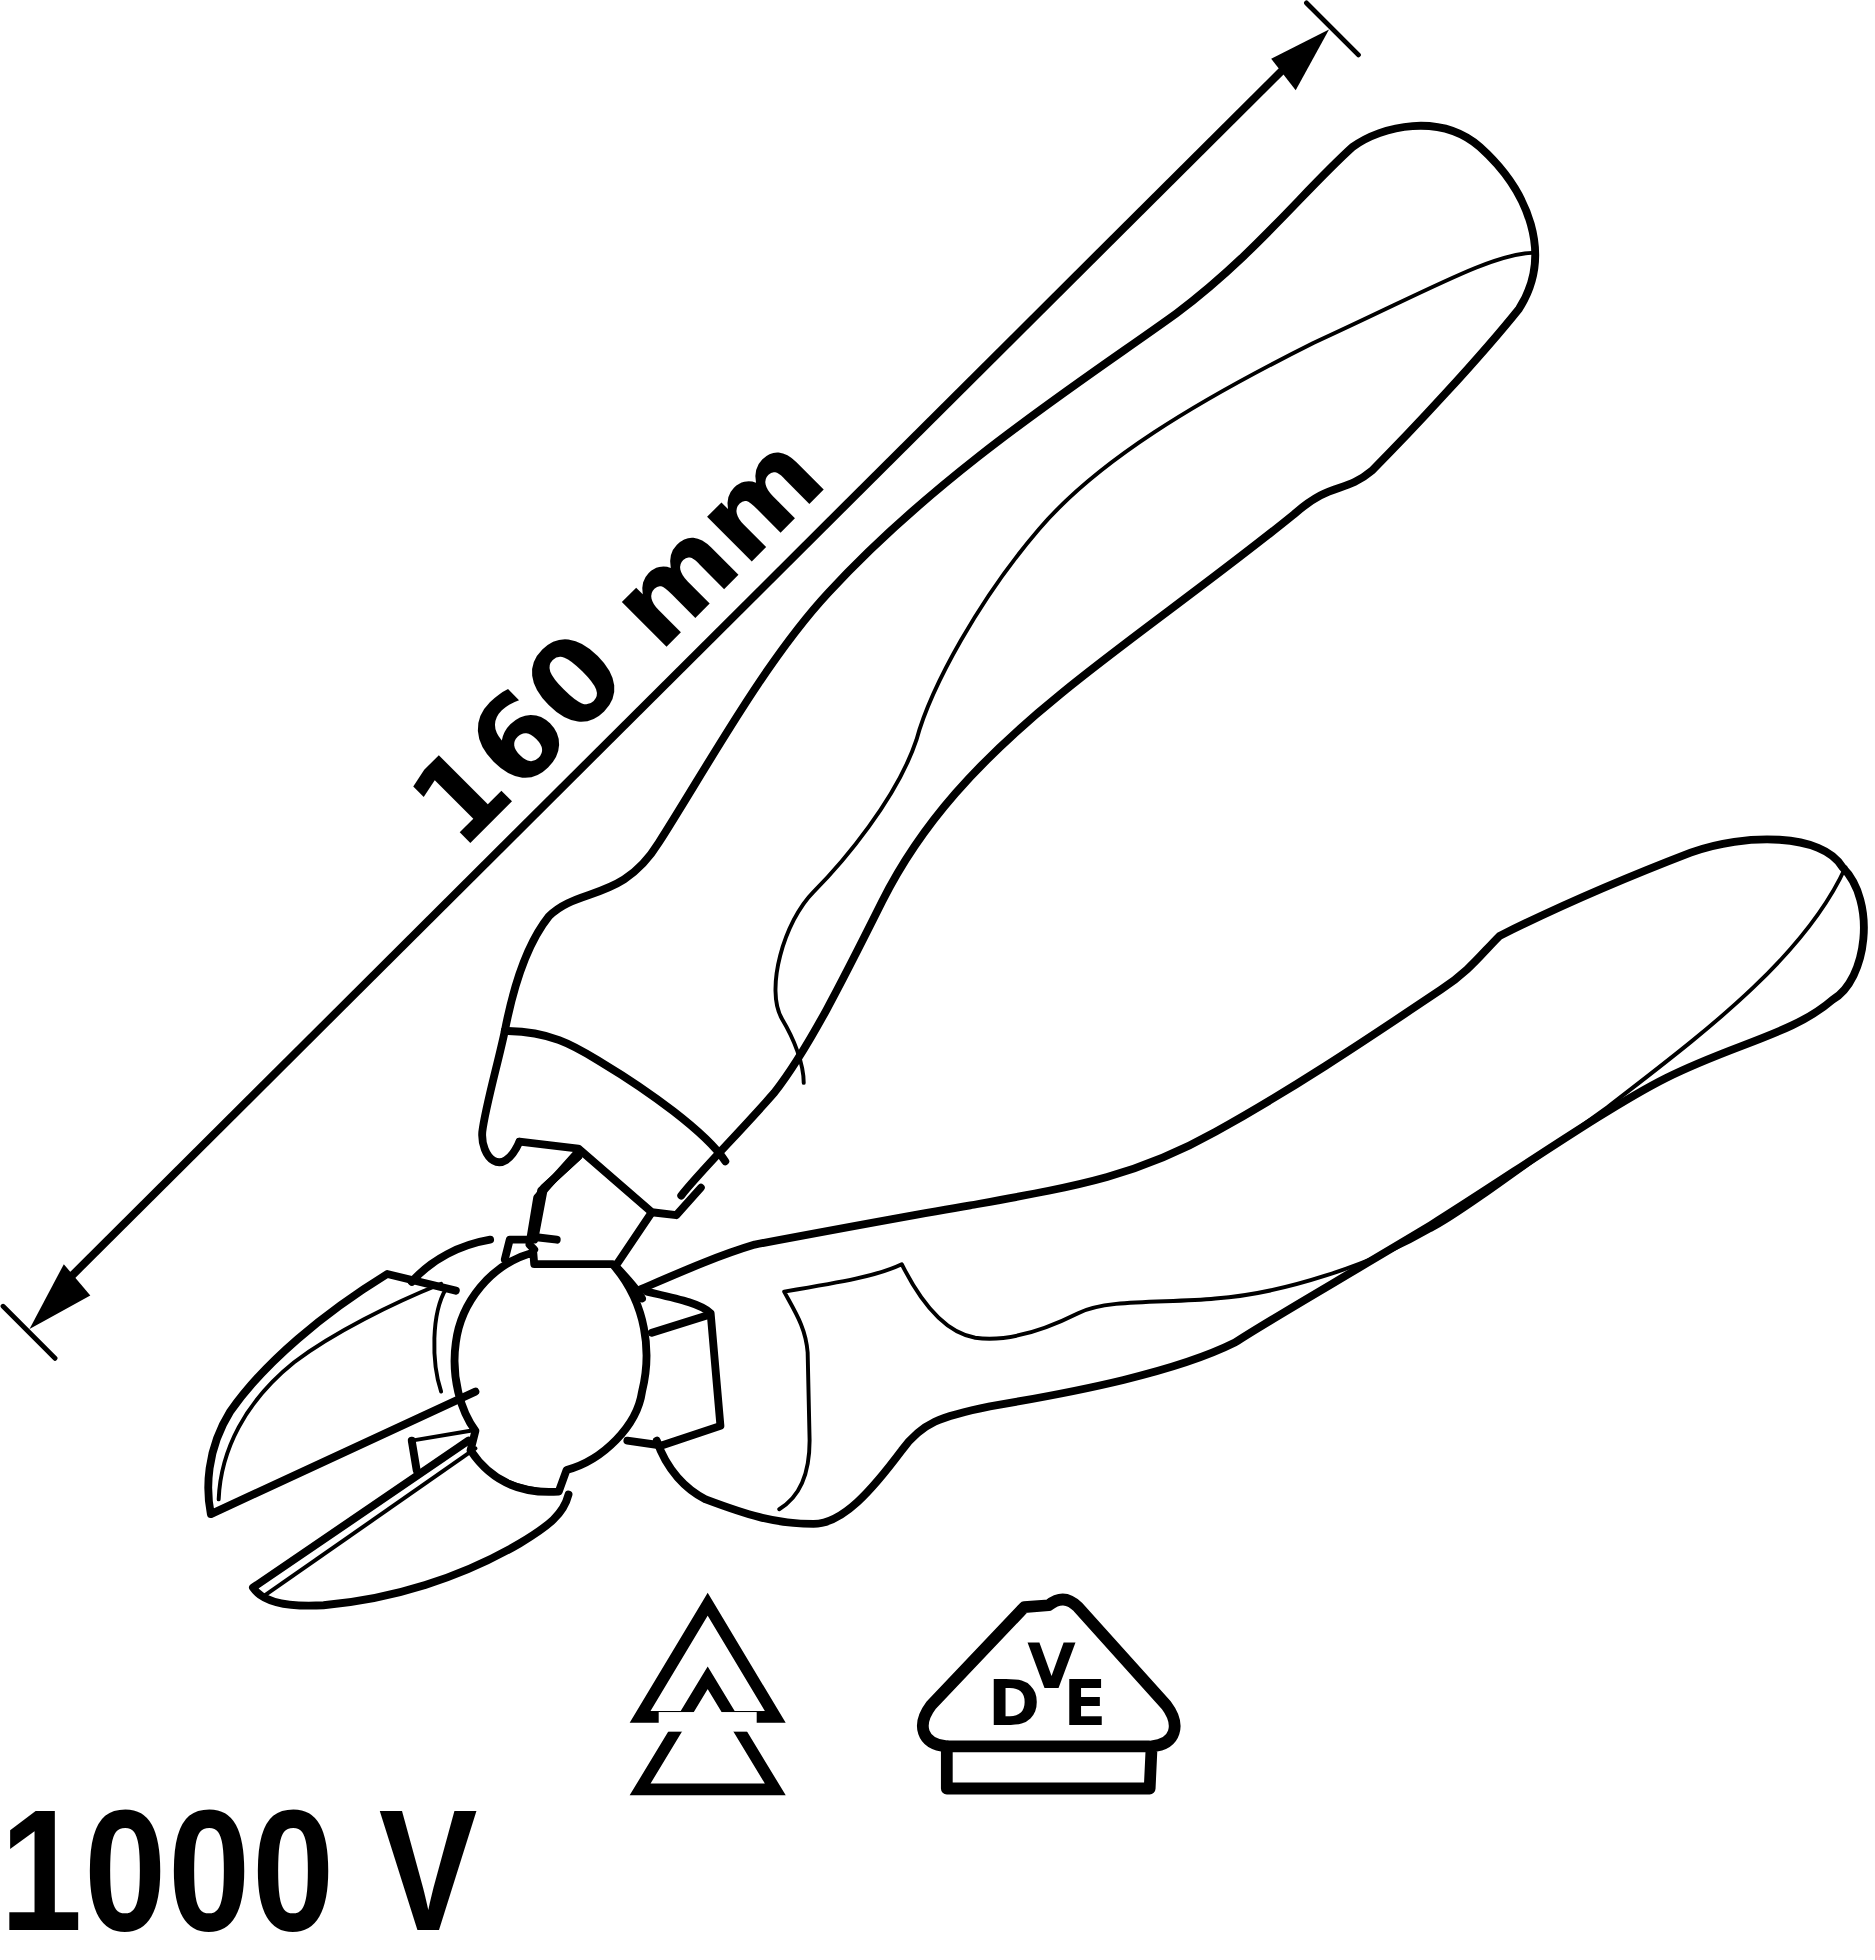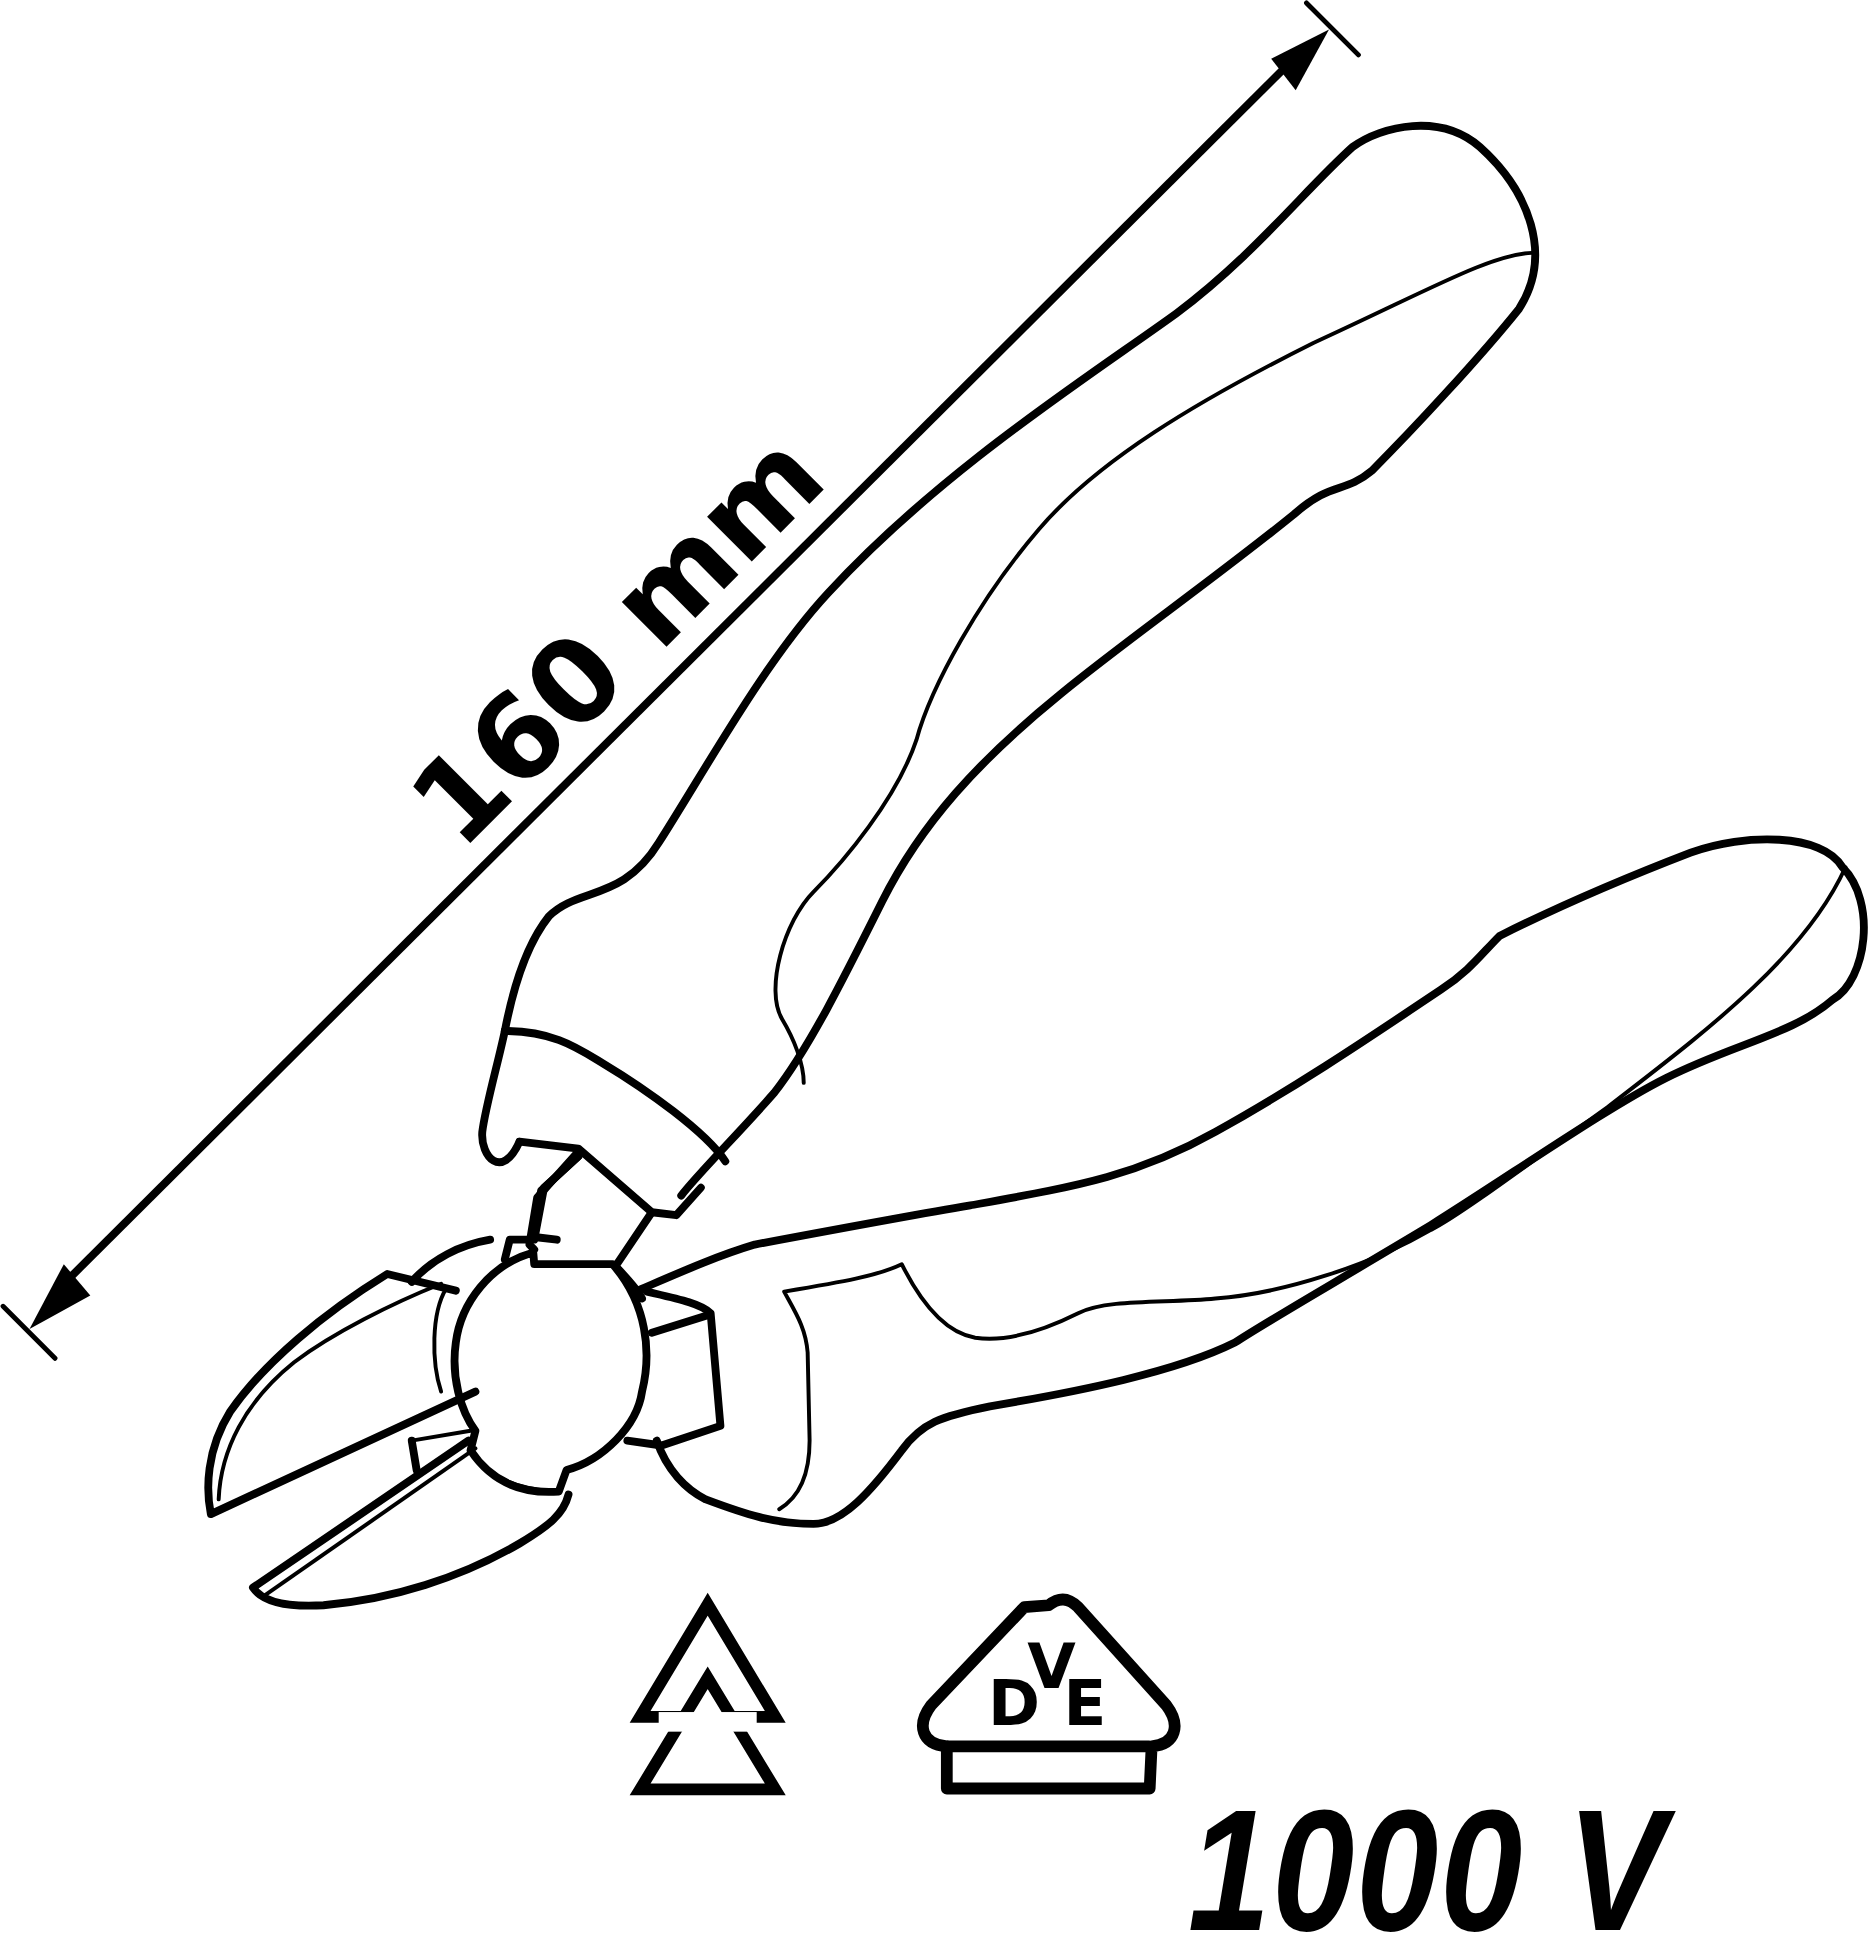--- a/index.html
+++ b/index.html
@@ -10,24 +10,23 @@
   .thin  { fill: none; stroke: #000; stroke-width: 4; stroke-linejoin: round; stroke-linecap: round; }
   .dim-line { stroke: #000; stroke-width: 8; fill: none; }
   .tick { stroke: #000; stroke-width: 5; stroke-linecap: round; }
   .arrow { fill: #000; }
   .dim-label {
     font-family: "DejaVu Sans", "Liberation Sans", sans-serif;
     font-weight: bold; font-size: 118px; fill: #000;
   }
   .voltage-label {
     position: absolute; left: 0; width: 1745px; top: 1784px;
-    text-align: right; font-family: "Liberation Sans", "DejaVu Sans", sans-serif;
+    text-align: left; font-family: "Liberation Sans", "DejaVu Sans", sans-serif;
     font-weight: bold; font-size: 172px; line-height: 172px; color: #000;
     letter-spacing: 2px;
-    font-style: italic;
   }
   .voltage-label span { display: inline-block; transform: translateX(-39px) scaleX(0.86); }
   .vde-letter {
     font-family: "DejaVu Sans", "Liberation Sans", sans-serif;
     font-weight: bold; font-size: 64px; fill: #000;
   }
 </style>
 </head>
 <body>
 

